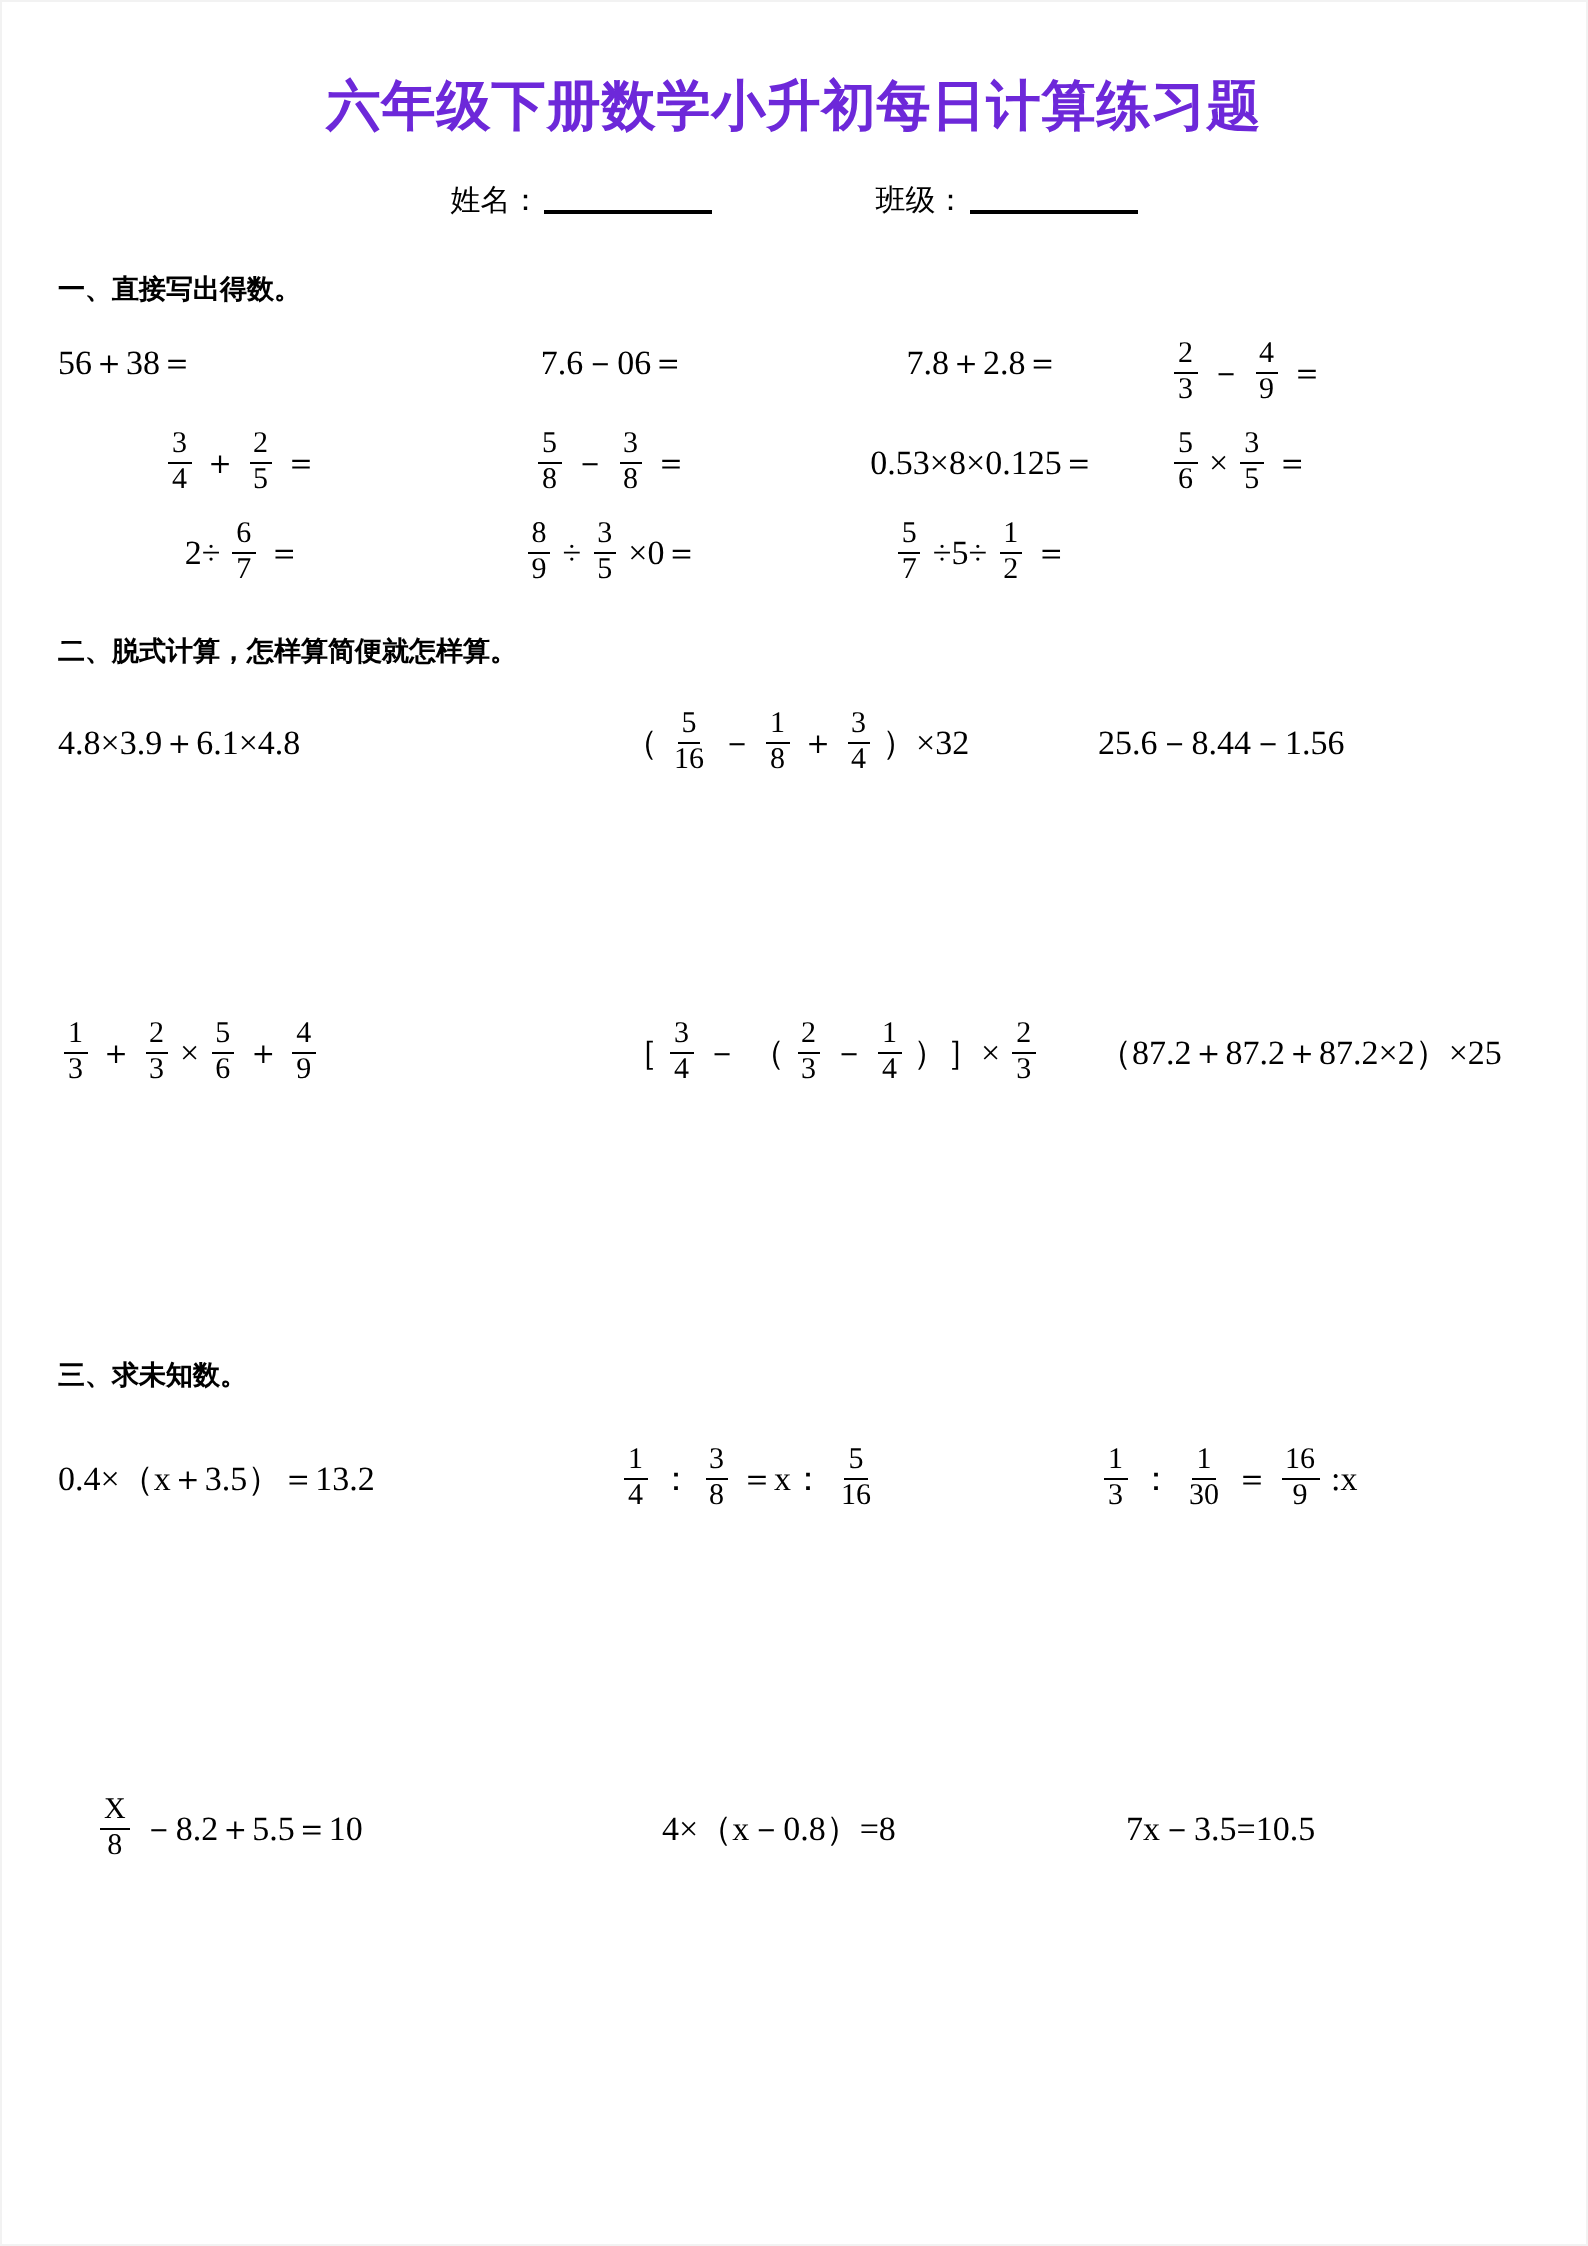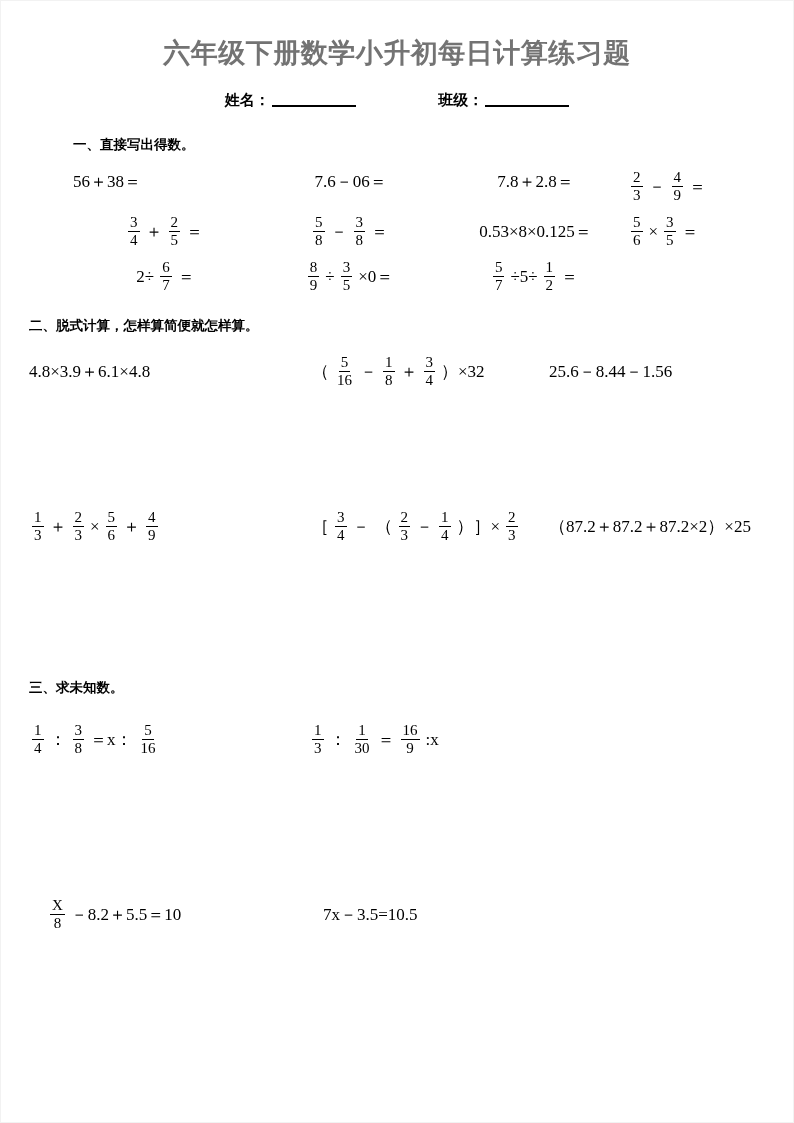--- a/index.html
+++ b/index.html
@@ -27,28 +27,28 @@
 
   
   .title {
     text-align: center;
     font-family: "DejaVu Sans", "Liberation Sans", sans-serif;
     font-weight: bold;
     font-size: 27px;
     letter-spacing: 0.5px;
     margin: 0;
     padding-top: 34px;
-    color: #737373;
+    color: #6d28d9;
   }
   .name-row {
     margin-top: 20px;
     text-align: center;
     font-family: "DejaVu Sans", "Liberation Sans", sans-serif;
     font-size: 15px;
-    font-weight: bold;
+    font-weight: normal;
   }
   .name-row .field {
     display: inline-block;
     white-space: nowrap;
   }
   .name-row .gap { display: inline-block; width: 72px; }
   .blank-line {
     display: inline-block;
     width: 84px;
     border-bottom: 2px solid #000;
@@ -118,21 +118,21 @@
   <div class="name-row">
     <span class="field">
       <span>姓名：</span><span class="blank-line"></span>
     </span>
     <span class="gap"></span>
     <span class="field">
       <span>班级：</span><span class="blank-line"></span>
     </span>
   </div>
 
-  <div style="margin-top:26px;padding-left:44px;">
+  <div style="margin-top:26px;">
     <div class="sec-head">一、直接写出得数。</div>
 
     <div class="grid g4" style="margin-top:10px;">
       <div class="cell c-left  r-plain">56＋38＝</div>
       <div class="cell c-center r-plain">7.6－06＝</div>
       <div class="cell c-center r-plain">7.8＋2.8＝</div>
 
       <div class="cell c-left  r-frac">
           <span class="frac">
             <span class="num">2</span>
@@ -294,20 +294,21 @@
       <div class="cell c-left  r-frac">（87.2＋87.2＋87.2×2）×25</div>
     </div>
 
     <div class="work-gap-lg"></div>
   </div>
 
   <div>
     <div class="sec-head">三、求未知数。</div>
 
     <div class="grid g3" style="margin-top:20px;">
+      <div class="cell c-left  r-frac">0.4×（x＋3.5）＝13.2</div>
       <div class="cell c-left  r-frac">
           <span class="frac">
             <span class="num">1</span>
             <span class="den">4</span>
           </span>
           <span class="op">：</span>
           <span class="frac">
             <span class="num">3</span>
             <span class="den">8</span>
           </span>
@@ -339,17 +340,18 @@
     <div class="work-gap-lg"></div>
 
     <div class="grid g3">
       <div class="cell c-left  r-frac" style="padding-left:18px;">
           <span class="frac">
             <span class="num">X</span>
             <span class="den">8</span>
           </span>
           <span class="op">－8.2＋5.5＝10</span>
         </div>
+      <div class="cell c-left  r-frac" style="padding-left:22px;">4×（x－0.8）=8</div>
       <div class="cell c-left  r-frac" style="padding-left:14px;">7x－3.5=10.5</div>
     </div>
   </div>
 
 </div>
 
 </body></html>

